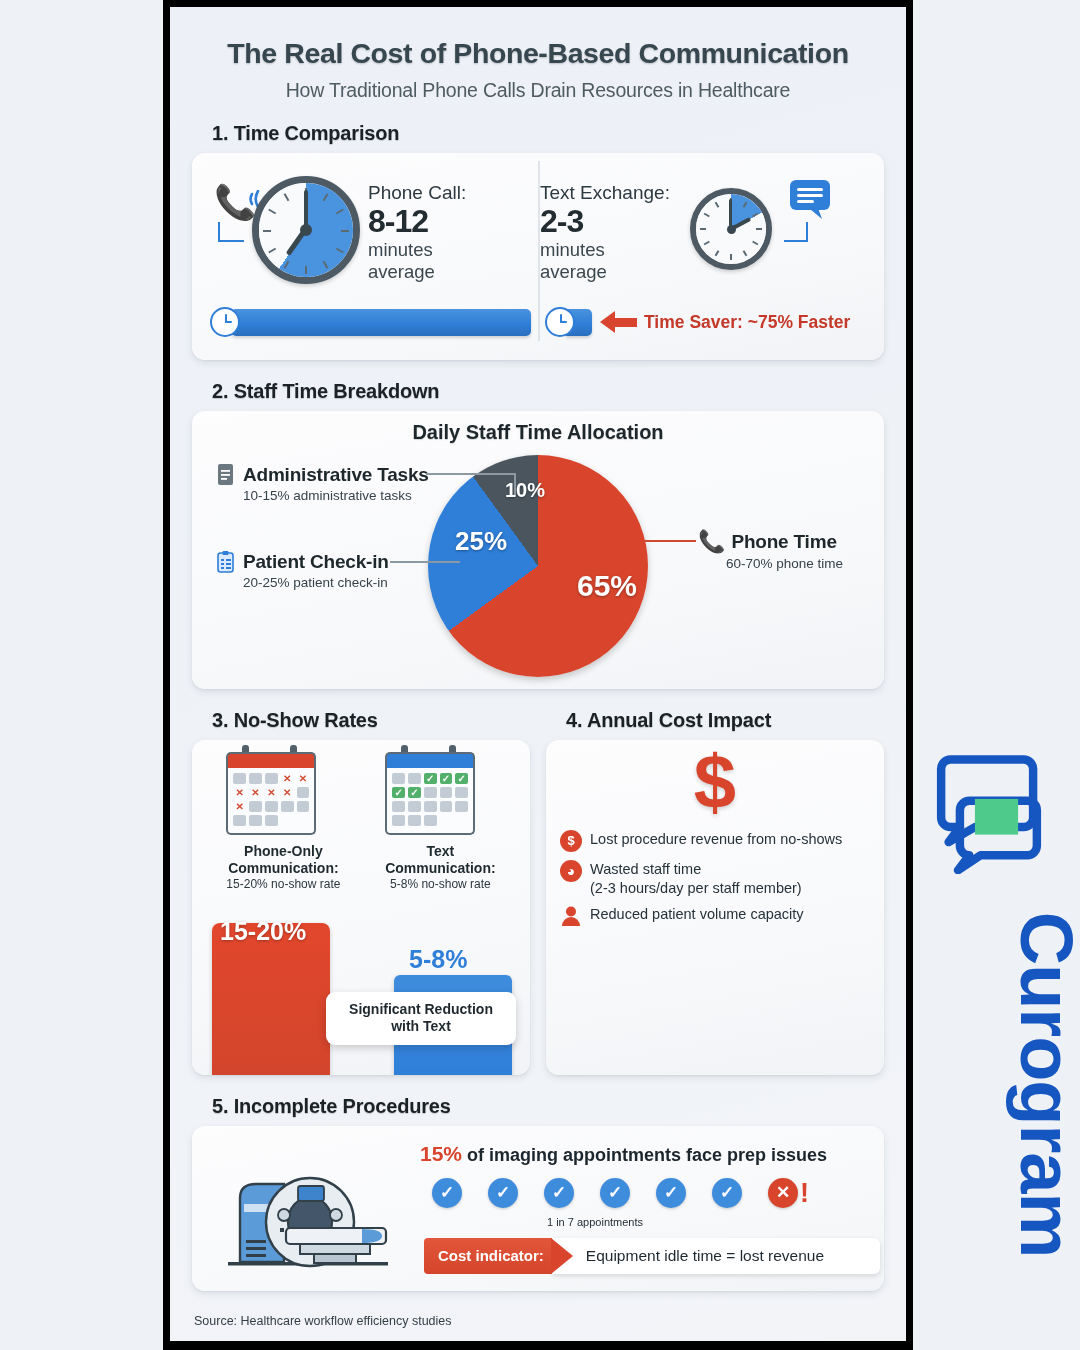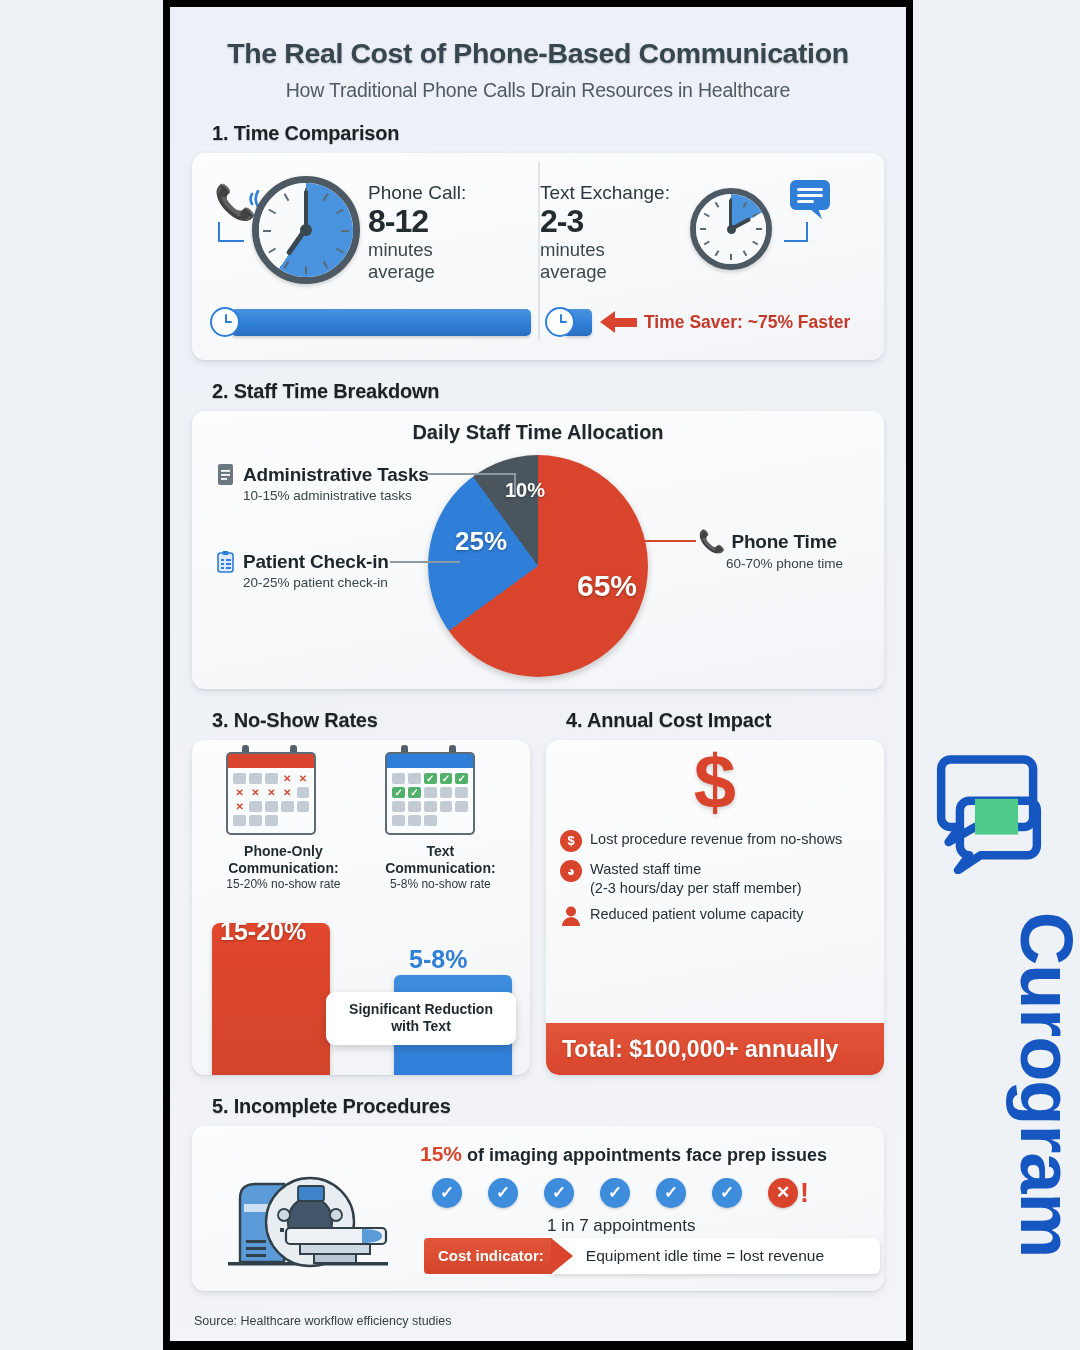--- a/index.html
+++ b/index.html
@@ -186,21 +186,21 @@
   .mri { position: absolute; left: 30px; top: 32px; }
   .p5-head { position: absolute; left: 228px; top: 16px; font-size: 18px;
              font-weight: bold; color: #1c262c; white-space: nowrap; }
   .p5-pct { color: #d8452c; font-size: 21px; }
   .checks { position: absolute; left: 240px; top: 52px; display: flex; gap: 26px; }
   .chk { width: 30px; height: 30px; border-radius: 50%; background: #3e8ddd;
          color: #fff; font-size: 17px; font-weight: bold; text-align: center;
          line-height: 30px; box-shadow: 0 1px 3px rgba(0,0,0,.2); }
   .chk.bad { background: #d8452c; }
   .bang { color: #d8452c; font-size: 27px; font-weight: bold; line-height: 30px; margin-left: 2px;}
-  .p5-sub { position: absolute; left: 355px; top: 90px; font-size: 17px; color: #243036; }
+  .p5-sub { position: absolute; left: 355px; top: 90px; font-size: 11px; color: #243036; }
   .cost-row { position: absolute; left: 232px; top: 112px; display: flex;
               align-items: center; height: 36px; width: 456px; }
   .cost-tag {
     background: linear-gradient(180deg,#e2563a,#d4452c); color: #fff;
     font-size: 15px; font-weight: bold; height: 36px; line-height: 36px;
     padding: 0 8px 0 14px; border-radius: 4px 0 0 4px; position: relative;
   }
   .cost-tag:after {
     content:""; position: absolute; right: -21px; top: 0;
     border-top: 18px solid transparent; border-bottom: 18px solid transparent;
@@ -489,21 +489,20 @@
             </div>
             <div class="c4-item">
               <svg width="22" height="22" style="margin-right:8px;flex:0 0 auto;">
                 <circle cx="11" cy="6.5" r="5" fill="#d8452c"></circle>
                 <path d="M2 21 A9 9 0 0 1 20 21 Z" fill="#d8452c"></path>
               </svg>
               <div class="c4-txt">Reduced patient volume capacity</div>
             </div>
           </div>
 
-          <div class="total-bar">Total: $100,000+ annually</div>
         </div>
       </div>
     </div>
 
     <div class="sec-head">5. Incomplete Procedures</div>
     <div class="card" id="sec5-card">
 
       <svg class="mri" width="175" height="120" viewBox="0 0 175 120">
         <rect x="6" y="104" width="160" height="3.5" fill="#32404a"></rect>
         <path d="M18 40 Q18 26 34 26 L62 26 L62 104 L18 104 Z" fill="#5a9bd8" stroke="#32404a" stroke-width="2.4"></path>

